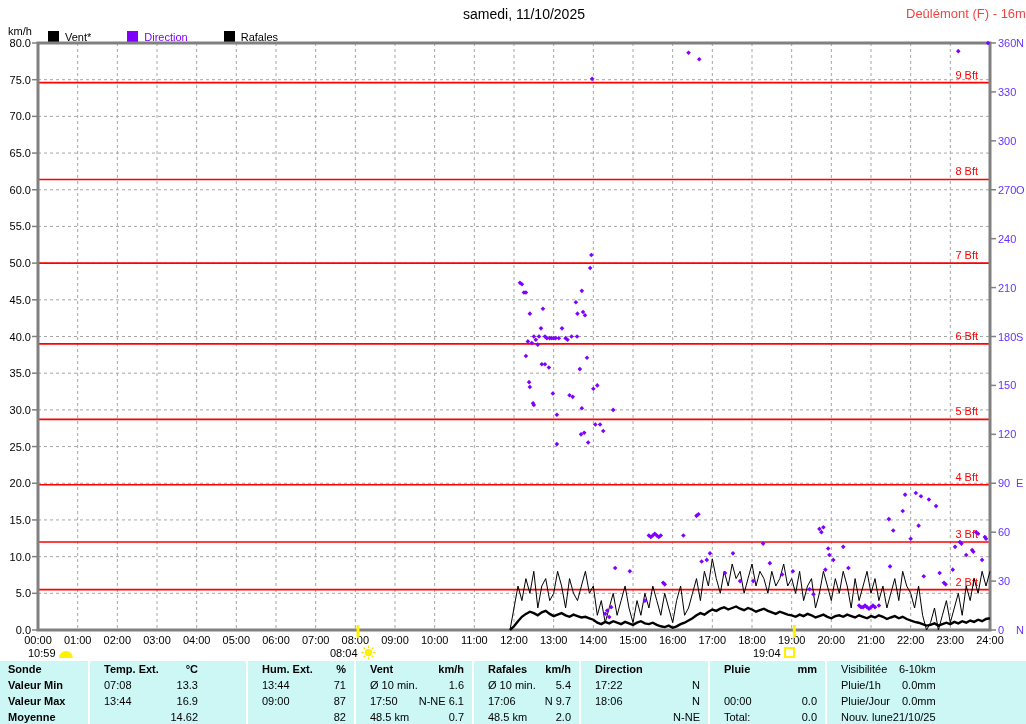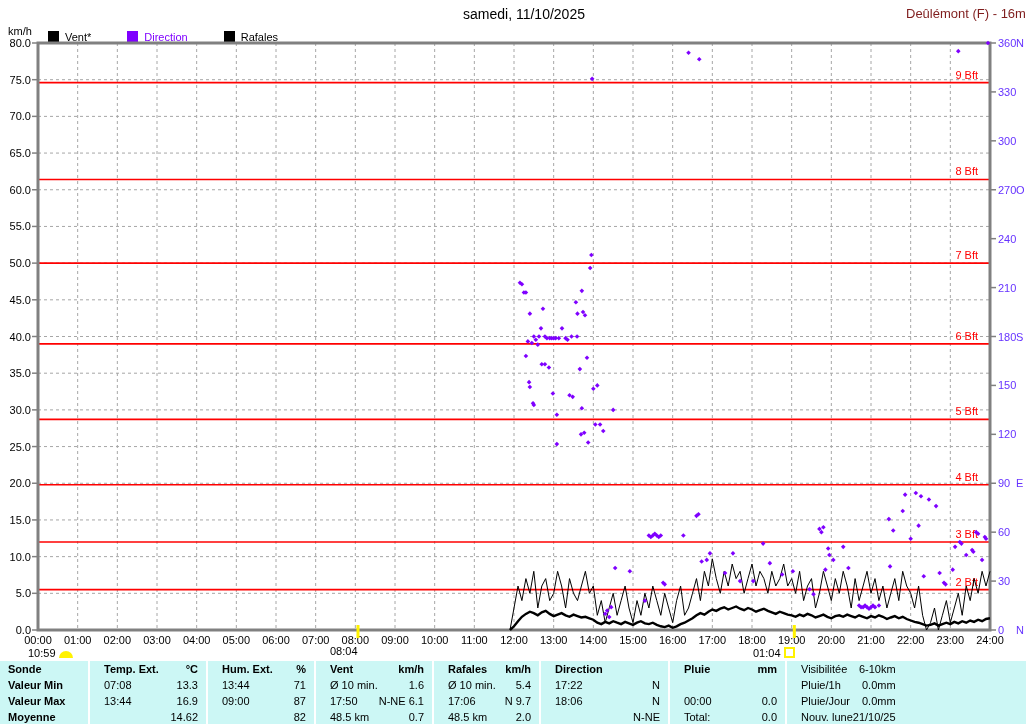--- a/index.html
+++ b/index.html
@@ -2,21 +2,21 @@
 <html><head>
 <meta charset="utf-8">
 <style>
   html,body{margin:0;padding:0;background:#fff;}
   .screen{
     position:relative;width:1026px;height:724px;overflow:hidden;background:#ffffff;
     font-family:"Liberation Sans", sans-serif;color:#000;
   }
   .title{position:absolute;top:6px;left:0;width:1026px;text-align:center;font-size:14px;margin-left:11px;}
   .station{position:absolute;top:6px;left:906px;width:120px;height:16px;overflow:hidden;
-    color:#7f1d1d;font-size:13px;white-space:nowrap;}
+    color:#ef4444;font-size:13px;white-space:nowrap;}
   .yunit{position:absolute;top:25px;left:8px;font-size:11px;}
   .legend{position:absolute;top:30px;left:48px;display:flex;gap:0;font-size:11px;}
   .legend .li{display:flex;align-items:center;height:13px;}
   .legend .sw{display:inline-block;width:11px;height:11px;margin-right:6px;}
   .legend .li+.li{margin-left:36px;}
   .lbl-direction{color:#7F00FF;}
   svg#plot{position:absolute;left:0;top:0;}
   .sunrow{position:absolute;left:0;top:645px;width:840px;height:15px;font-size:11px;}
   .sunrow .item{position:absolute;display:flex;align-items:center;gap:3px;height:15px;}
   .moon-icon{display:inline-block;width:14px;height:7px;background:#FFF200;
@@ -349,38 +349,38 @@
         <path d="M 986.0333333333332 536.3888888888889 L 988.3333333333331 538.6888888888889 L 986.0333333333332 540.9888888888888 L 983.7333333333332 538.6888888888889 Z"></path>
         <path d="M 988.0166666666667 40.7 L 990.3166666666666 43 L 988.0166666666667 45.3 L 985.7166666666667 43 Z"></path>
       </g>
     </svg>
 
   <div class="sunrow">
     <div class="item" style="left:28px;">
       <span>10:59</span>
       <span class="moon-icon"></span>
     </div>
-    <div class="item" style="left:330px;flex-direction:column;">
+    <div class="item" style="left:330px;">
       <span>08:04</span>
       <svg width="15" height="15">
         <g stroke="#FFE400" stroke-width="1.4">
           <line x1="7.5" y1="0.5" x2="7.5" y2="3"></line>
             <line x1="7.5" y1="12" x2="7.5" y2="14.5"></line>
           <line x1="0.5" y1="7.5" x2="3" y2="7.5"></line>
             <line x1="12" y1="7.5" x2="14.5" y2="7.5"></line>
           <line x1="2.5" y1="2.5" x2="4.3" y2="4.3"></line>
             <line x1="10.7" y1="10.7" x2="12.5" y2="12.5"></line>
           <line x1="2.5" y1="12.5" x2="4.3" y2="10.7"></line>
             <line x1="10.7" y1="4.3" x2="12.5" y2="2.5"></line>
         </g>
         <circle cx="7.5" cy="7.5" r="3.2" fill="#FFF200" stroke="#FFE400"></circle>
       </svg>
     </div>
     <div class="item" style="left:753px;">
-      <span>01:04</span>
+      <span>19:04</span>
       <span class="sunset-icon"></span>
     </div>
   </div>
 
   <div class="stats" id="statsTable">
       <div class="col" style="flex-basis: 88px; border-radius: 29px;">
         <div class="cell rowhdr">Sonde</div>
         <div class="cell rowhdr">Valeur Min</div>
         <div class="cell rowhdr">Valeur Max</div>
         <div class="cell rowhdr">Moyenne</div>
@@ -396,21 +396,21 @@
         </div>
         <div class="cell">
           <span class="l">13:44</span>
           <span class="r">16.9</span>
         </div>
         <div class="cell">
           <span class="l"></span>
           <span class="r">14.62</span>
         </div>
       </div>
-      <div class="col" style="flex-basis: 108px;">
+      <div class="col" style="flex-basis: 108px; margin-left: 40px;">
         <div class="cell hdr">
           <span class="l">Hum. Ext.</span>
           <span class="r">%</span>
         </div>
         <div class="cell">
           <span class="l">13:44</span>
           <span class="r">71</span>
         </div>
         <div class="cell">
           <span class="l">09:00</span>

